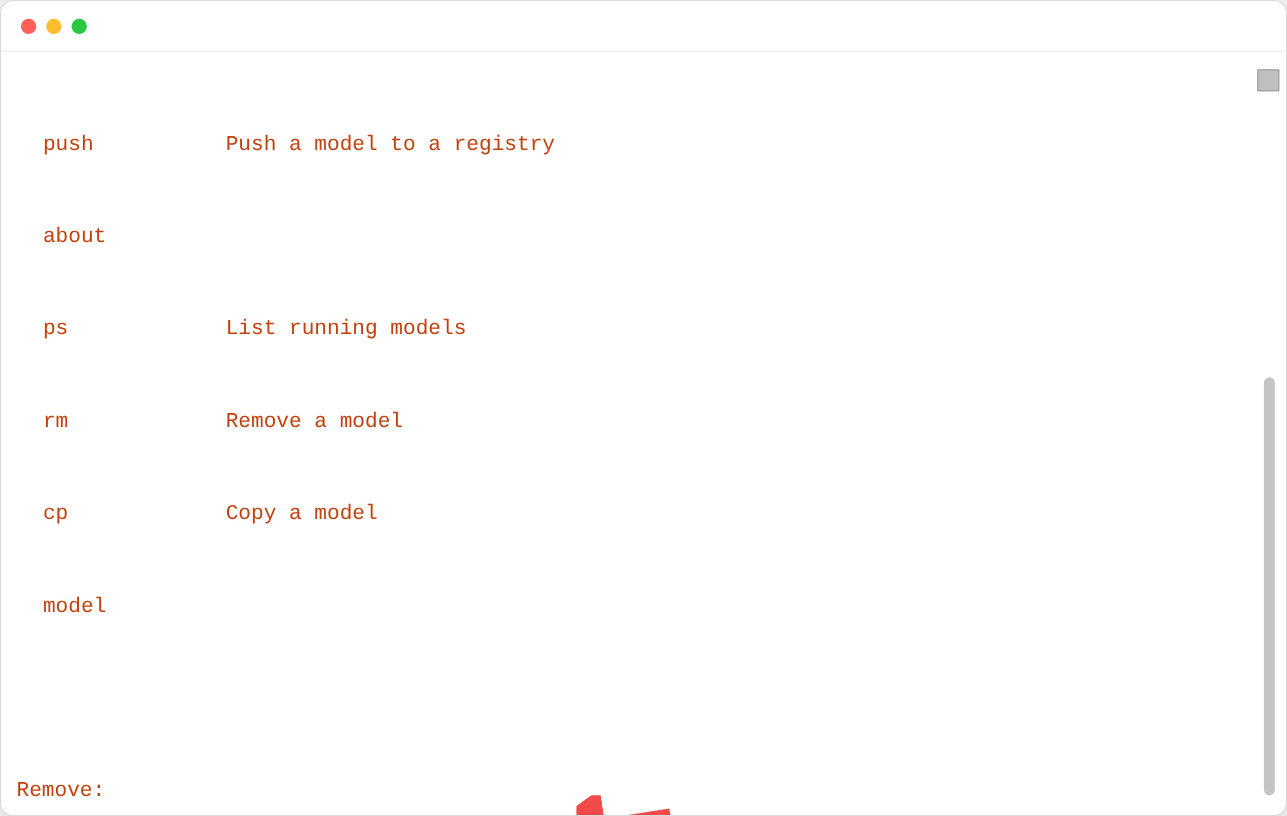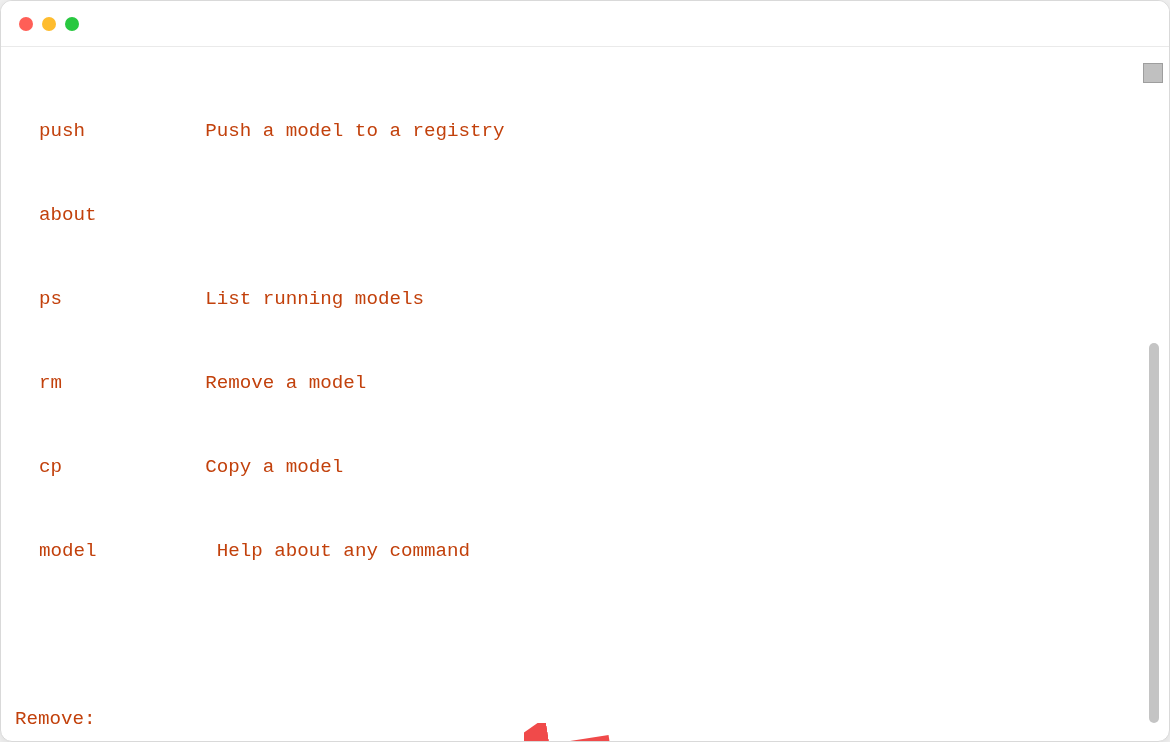--- a/index.html
+++ b/index.html
@@ -109,21 +109,21 @@
       <div class="light green"></div>
     </div>
   </div>
 
   <div class="terminal-body">
     <div class="pad2 cmd-row"><span class="cmd-name">push</span><span>        </span><span class="cmd-desc">Push a model to a registry</span></div>
     <div class="pad2 cmd-row"><span class="cmd-name">about</span><span>        </span></div>
     <div class="pad2 cmd-row"><span class="cmd-name">ps</span><span>          </span><span class="cmd-desc">List running models</span></div>
     <div class="pad2 cmd-row"><span class="cmd-name">rm</span><span>          </span><span class="cmd-desc">Remove a model</span></div>
     <div class="pad2 cmd-row"><span class="cmd-name">cp</span><span>          </span><span class="cmd-desc">Copy a model</span></div>
-    <div class="pad2 cmd-row"><span class="cmd-name">model</span><span>        </span><span class="cmd-desc">Help about any command</span></div>
+    <div class="pad2 cmd-row"><span class="cmd-name">model</span><span>        </span></div>
     <div>&nbsp;</div>
     <div>Remove:</div>
     
     
     
     
     
     
 
     

